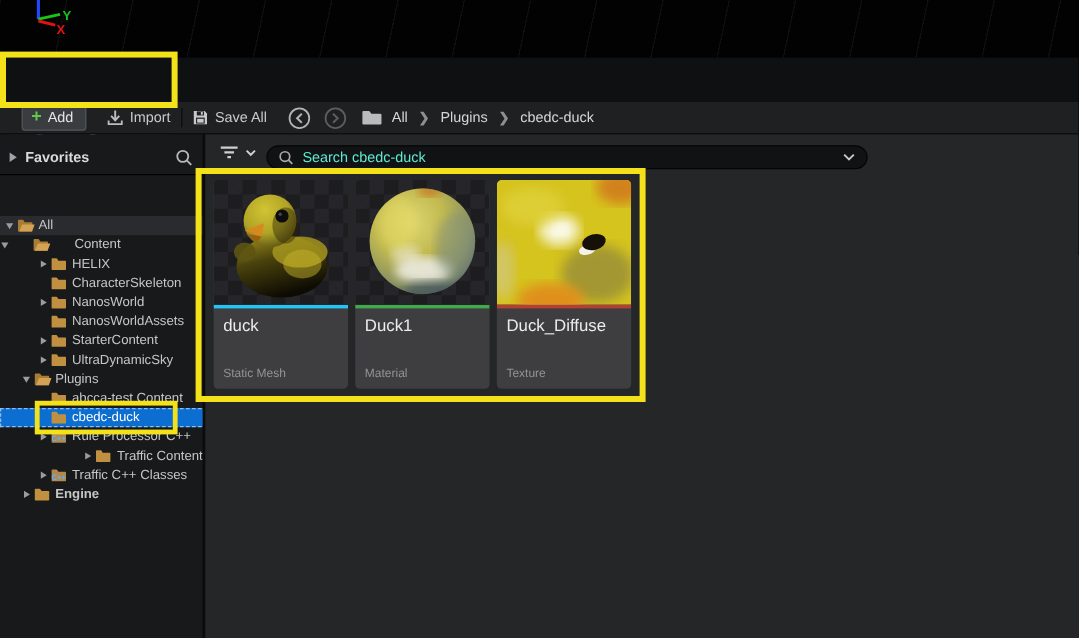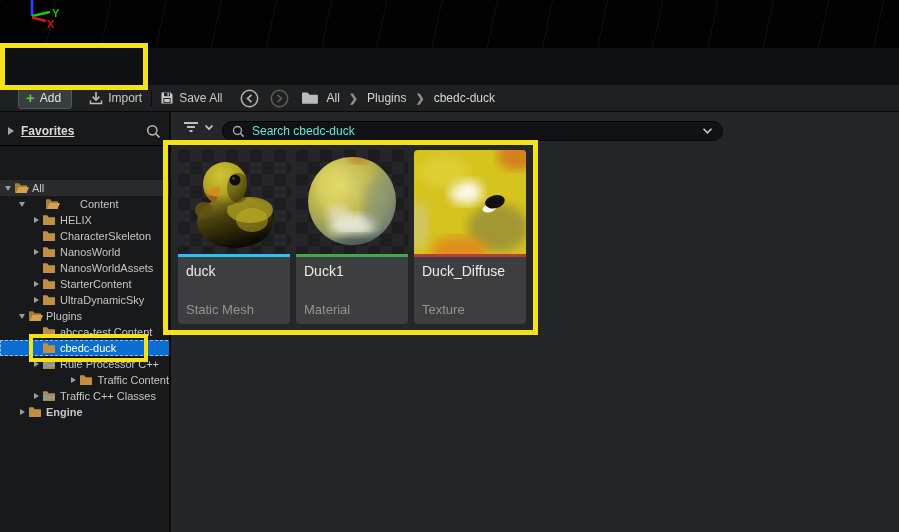--- a/index.html
+++ b/index.html
@@ -28,21 +28,21 @@
   .vdiv{width:1px;height:16px;background:#0c0c0c;margin:0 8px 0 9px;}
   .nav-circle{margin-left:0;}
   .crumb{font-size:12px;color:#d6d6d6;white-space:nowrap;}
   .crumb-sep{color:#8f8f8f;font-size:11px;font-weight:bold;margin:0 9px;}
   
   .sidebar{position:absolute;left:0;top:112px;width:169px;height:420px;background:#18191b;overflow:hidden;}
   .split{position:absolute;left:169px;top:112px;width:2px;height:420px;background:#0b0b0b;}
   .main{position:absolute;left:171px;top:112px;width:728px;height:420px;background:#242628;}
   
   .shead{height:29px;display:flex;align-items:center;border-bottom:1px solid #000;padding:0 8px;box-sizing:border-box;}
-  .shead .hlabel{font-size:12px;font-weight:bold;color:#dadada;margin-left:7px;text-decoration:underline;}
+  .shead .hlabel{font-size:12px;font-weight:bold;color:#dadada;margin-left:7px;}
   .shead .sicon{margin-left:auto;}
   .tri-r{width:0;height:0;border-left:6px solid #a0a4a7;border-top:4px solid transparent;border-bottom:4px solid transparent;}
   .tri-d{width:0;height:0;border-top:6px solid #a0a4a7;border-left:4px solid transparent;border-right:4px solid transparent;}
   
   .tree{position:absolute;left:0;top:68px;width:169px;}
   .trow{height:16px;display:flex;align-items:center;font-size:11px;color:#c6c6c6;white-space:nowrap;overflow:hidden;}
   .trow.hl{background:#292b2e;}
   .trow.sel{background:#0d6ed2;color:#fff;width:146px;outline:1px dashed rgba(255,255,255,.55);outline-offset:-1px;}
   .exp{flex:0 0 10px;height:16px;position:relative;}
   .exp-closed::before{content:"";position:absolute;left:2px;top:4.5px;border-left:5px solid #989da0;
@@ -61,21 +61,21 @@
   
   .card{position:absolute;top:38px;width:112px;height:174px;border-radius:4px;overflow:hidden;background:#3e3e41;}
   .thumb{position:relative;width:112px;height:104px;
     background-color:#1d1d20;
     background-image:linear-gradient(45deg,#26262a 25%,transparent 25%,transparent 75%,#26262a 75%),
                      linear-gradient(45deg,#26262a 25%,transparent 25%,transparent 75%,#26262a 75%);
     background-size:24px 24px;background-position:0 0,12px 12px;}
   .thumb svg{position:absolute;left:0;top:0;}
   .accent{height:3px;width:112px;}
   .cardname{font-size:14px;color:#ececec;padding:6px 8px 0 8px;}
-  .cardtype{position:absolute;left:8px;bottom:7px;font-size:13px;color:#939393;}
+  .cardtype{position:absolute;left:8px;bottom:7px;font-size:10px;color:#939393;}
   
   .ybox{position:absolute;border:5px solid #f3e11a;box-sizing:border-box;z-index:50;pointer-events:none;}
   .ybox-tab{left:0;top:43px;width:148px;height:47px;}
   .ybox-assets{left:163px;top:140px;width:375px;height:195px;}
   .ybox-folder{left:29px;top:334px;width:119px;height:28px;border-width:4px;}
 </style>
 </head>
 <body>
 
 <div id="stage">
@@ -162,21 +162,21 @@
         <div class="trow hl" style="padding-left: 4px;">
           <span class="exp exp-open"></span>
           <span class="ficon">
             <svg width="15" height="12" viewBox="0 0 15 12">
               <path d="M1 2.6 L1 10.4 Q1 11 1.6 11 L12.4 11 Q13 11 13 10.4 L13 3.8 Q13 3.2 12.4 3.2 L6.6 3.2 L5.7 1.7 Q5.4 1.2 4.9 1.2 L1.6 1.2 Q1 1.2 1 1.8 Z" fill="#a97c33"></path>
               <path d="M2 11 L4.4 5 L15 5 L12.6 11 Z" fill="#d3a254"></path>
             </svg>
           </span>
           <span class="tlabel">All</span>
         </div>
-        <div class="trow" style="padding-left: 18px; gap: 17px;">
+        <div class="trow" style=" gap: 17px;">
           <span class="exp exp-open"></span>
           <span class="ficon">
             <svg width="15" height="12" viewBox="0 0 15 12">
               <path d="M1 2.6 L1 10.4 Q1 11 1.6 11 L12.4 11 Q13 11 13 10.4 L13 3.8 Q13 3.2 12.4 3.2 L6.6 3.2 L5.7 1.7 Q5.4 1.2 4.9 1.2 L1.6 1.2 Q1 1.2 1 1.8 Z" fill="#a97c33"></path>
               <path d="M2 11 L4.4 5 L15 5 L12.6 11 Z" fill="#d3a254"></path>
             </svg>
           </span>
           <span class="tlabel">Content</span>
         </div>
         <div class="trow" style="padding-left: 32px;">

